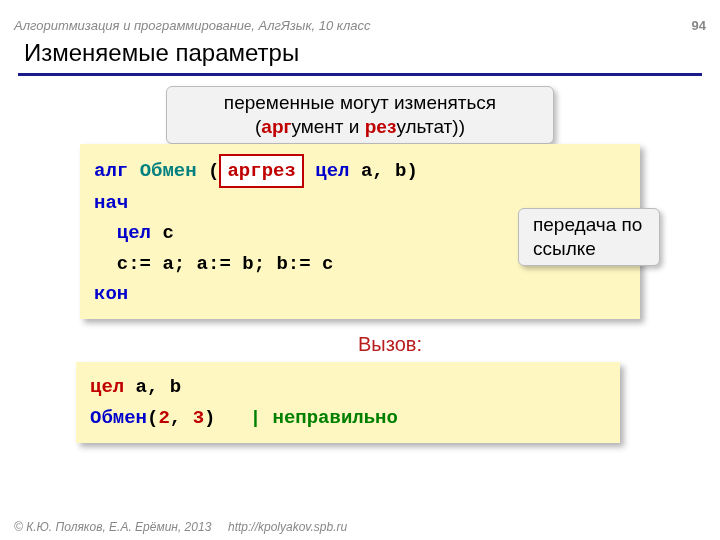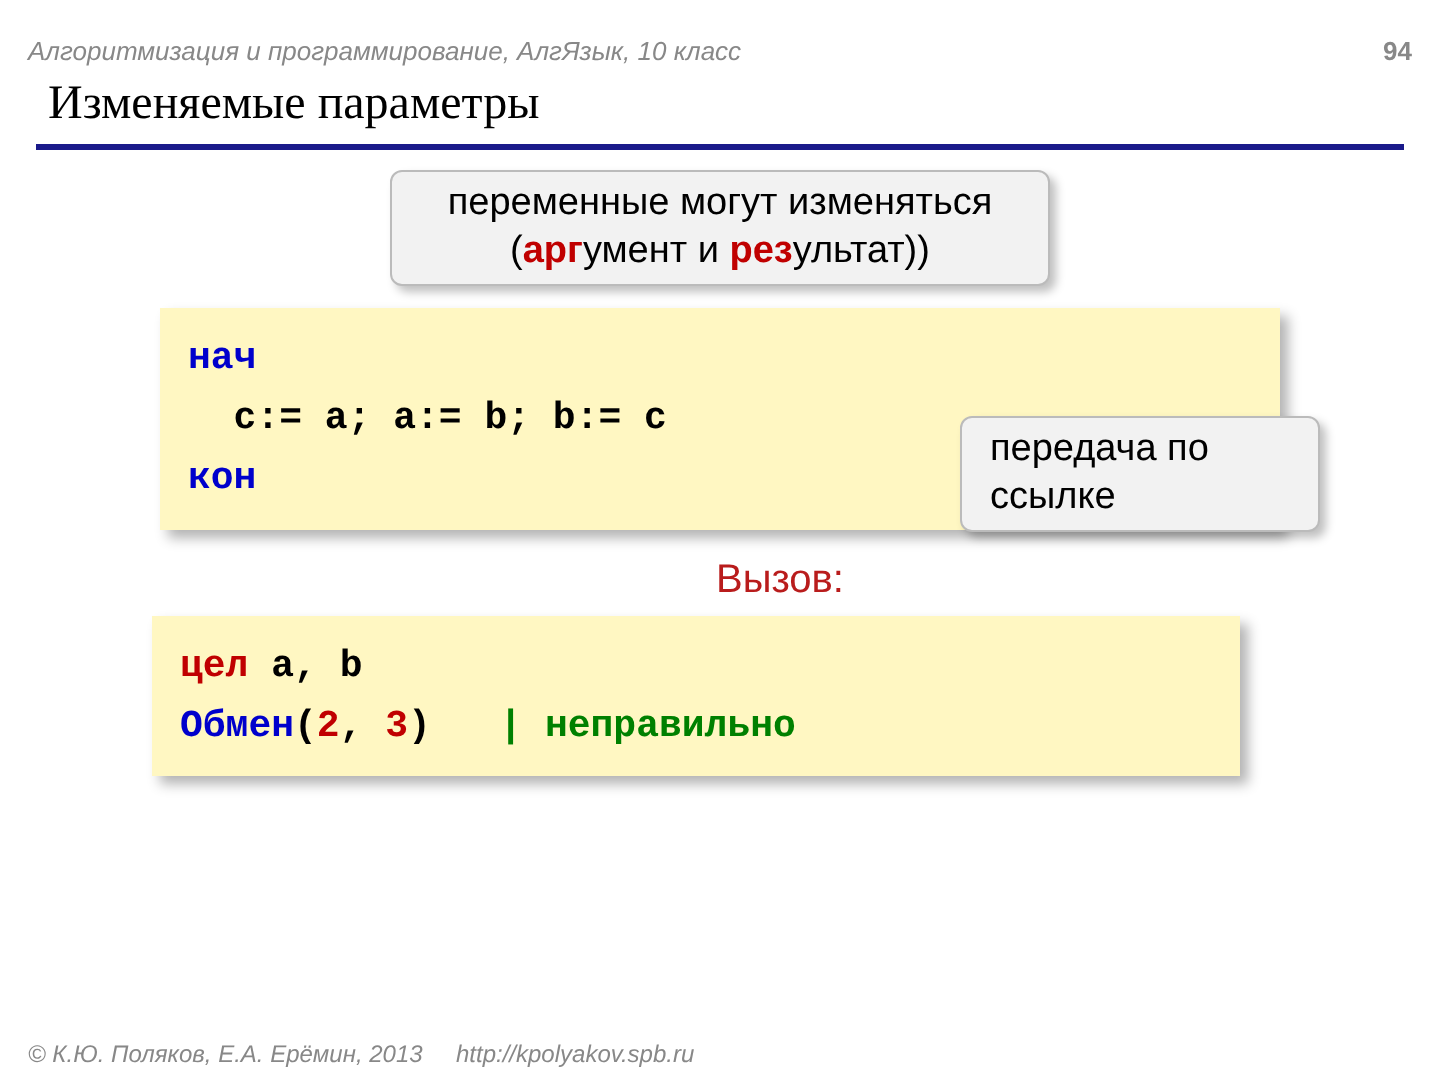--- a/index.html
+++ b/index.html
@@ -19,39 +19,38 @@
     display: flex;
     justify-content: space-between;
     margin-top: 12px;
   }
   .page-num { font-weight: bold; font-style: normal; }
   .title {
     font-size: 24px;
     font-weight: normal;
     padding: 4px 24px 6px 24px;
     color: #000;
-    font-family: Liberation Serif, serif;
   }
   .hr {
     border: none;
     border-top: 3px solid #1a1a8a;
     margin: 0 18px 10px 18px;
   }
   .callout {
     background: #f2f2f2;
     border: 1px solid #bbb;
     border-radius: 6px;
     box-shadow: 3px 3px 5px rgba(0,0,0,0.25);
     padding: 4px 14px;
     font-size: 19px;
     text-align: center;
     line-height: 1.25;
   }
-  .callout1 { margin: 0 auto 11px auto; width: 330px; }
-  .callout2 { position: absolute; right: 60px; top: 208px; width: 180px; text-align: left; }
+  .callout1 { margin: 0 auto 0 auto; width: 388px; }
+  .callout2 { position: absolute; right: 60px; top: 208px; width: 142px; text-align: left; }
   .red-accent { color: #c00000; font-weight: bold; }
   .codeblock {
     background: #fff7c2;
     box-shadow: 4px 4px 6px rgba(0,0,0,0.3);
     font-family: "Courier New", monospace;
     font-size: 19px;
     font-weight: bold;
     padding: 10px 14px;
     margin: 0 80px 14px 80px;
     line-height: 1.6;
@@ -95,21 +94,26 @@
 <hr class="hr">
 
 <div class="callout callout1">
   <div>переменные могут изменяться</div>
   <div>
     <span>(</span><span class="red-accent">арг</span><span>умент и </span><span class="red-accent">рез</span><span>ультат)</span>)
   </div>
 </div>
 
 <div class="codeblock">
+  <div>
+    <span class="kw-blue">алг</span>
+    <span class="kw-teal">Обмен</span><span class="plain"> (</span><span class="boxed">аргрез</span><span class="kw-blue"> цел</span><span class="plain"> a, b)</span>
+  </div>
   <div class="kw-blue">нач</div>
+  <div>&nbsp;&nbsp;<span class="kw-blue">цел</span><span class="plain"> c</span></div>
   <div class="plain" style="white-space:pre">  c:= a; a:= b; b:= c</div>
   <div class="kw-blue">кон</div>
 </div>
 
 <div class="callout callout2">
   <div>передача по</div>
   <div>ссылке</div>
 </div>
 
 <div class="call-label">Вызов:</div>

